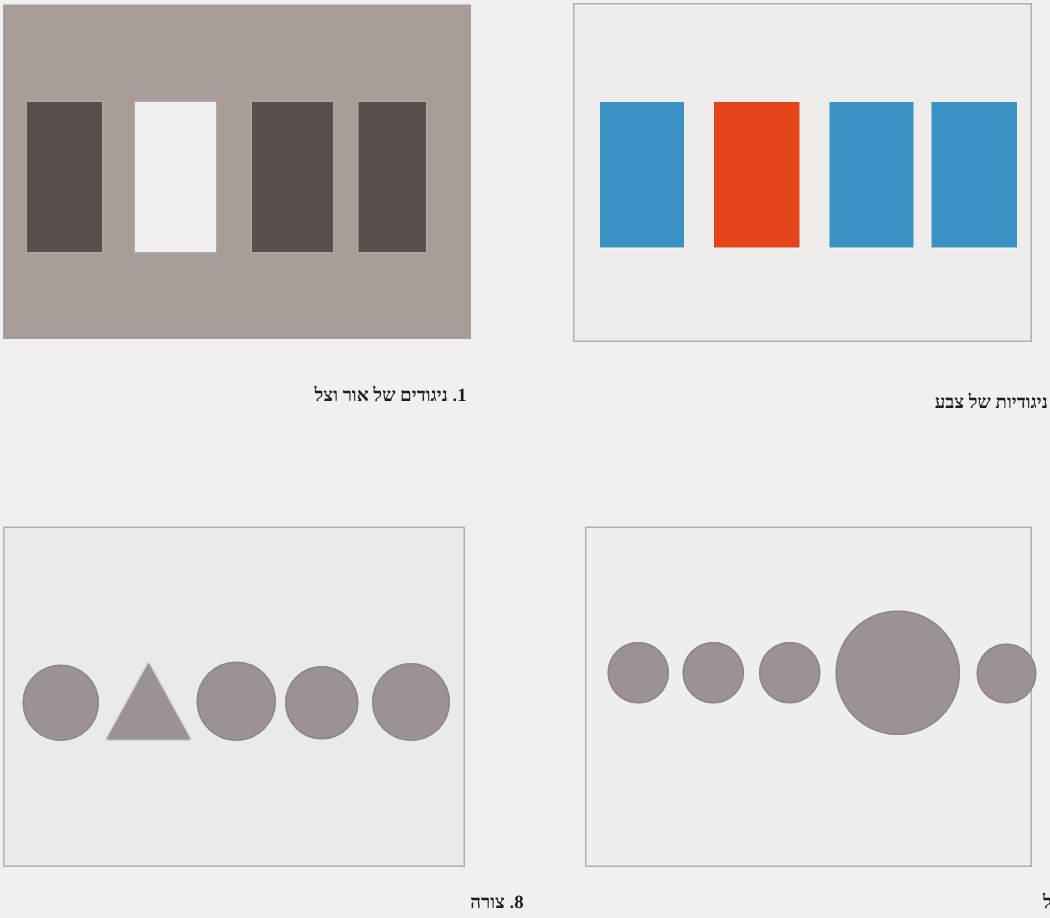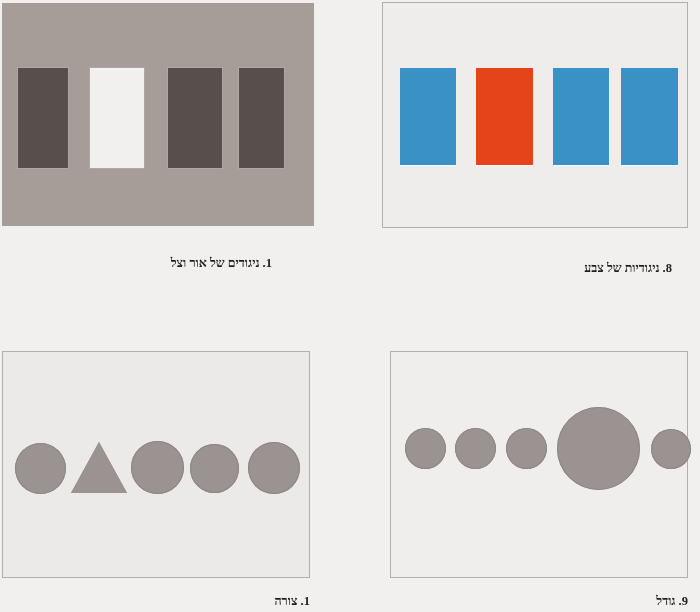--- a/index.html
+++ b/index.html
@@ -33,20 +33,21 @@
   .caption {
     position: absolute;
     direction: rtl;
     text-align: right;
     font-family: "Liberation Serif", "DejaVu Serif", serif;
     font-size: 12.5px;
     font-weight: 700;
     color: #1d1d1d;
     white-space: nowrap;
     line-height: 14px;
+    margin-left: 39px;
   }
 
   
   #fig-light-shadow .stage {
     left: 2px;
     top: 3px;
     width: 312px;
     height: 223px;
     background: #a69d99;
   }
@@ -194,21 +195,21 @@
   </div>
 
   <div class="figure" id="fig-shape">
     <div class="stage">
       <div class="shape circle s1"></div>
       <div class="shape triangle"></div>
       <div class="shape circle s3"></div>
       <div class="shape circle s4"></div>
       <div class="shape circle s5"></div>
     </div>
-    <div class="caption">1. צורה</div>
+    <div class="caption">8. צורה</div>
   </div>
 
   <div class="figure" id="fig-size">
     <div class="stage">
       <div class="shape circle d1"></div>
       <div class="shape circle d2"></div>
       <div class="shape circle d3"></div>
       <div class="shape circle d4"></div>
       <div class="shape circle d5"></div>
     </div>

